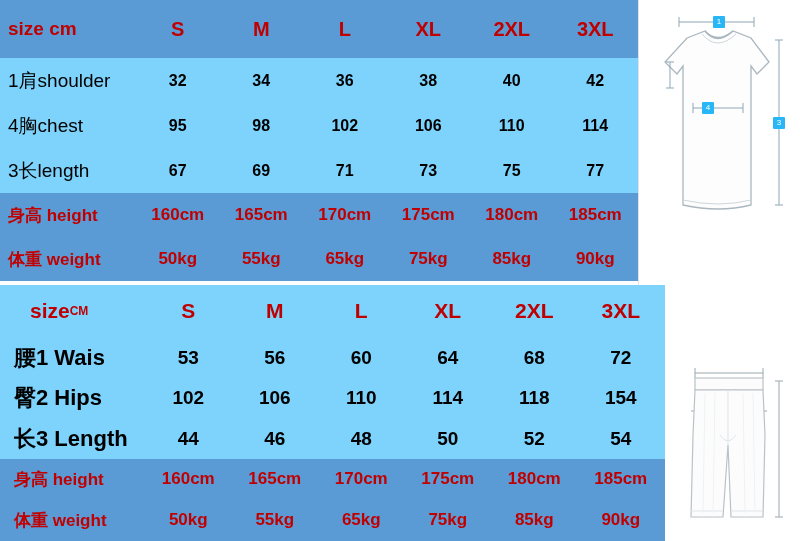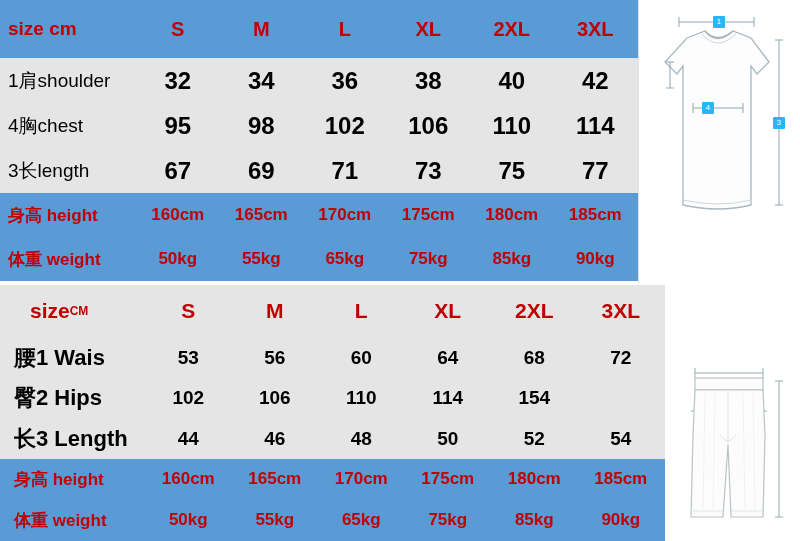--- a/index.html
+++ b/index.html
@@ -52,38 +52,38 @@
   .cell.lbl {
     justify-content: flex-start;
     padding-left: 8px;
   }
   .cell.val {
     justify-content: center;
   }
 
   
   .blue  { background: #5b9bd5; }
-  .green { background: #e5e5e5; }
+  .green { background: #7dd3fc; }
   .red-t { color: #c00000; }
   .blk-t { color: #000000; }
 
   
   .t-head { height: 58px; }
   .t-body { height: 45px; }
   .t-hw   { height: 44px; }
 
   
   .t-c0 { width: 136px; }
   .t-c  { width: 83.5px; }
 
   
   .t-head .lbl { font-size: 19px; font-weight: bold; }
   .t-head .val { font-size: 20px; font-weight: bold; }
   .t-body .lbl { font-size: 19px; }
-  .t-body .val { font-size: 24px; font-weight: bold; }
+  .t-body .val { font-size: 16px; font-weight: bold; }
   .t-hw .lbl   { font-size: 17px; font-weight: bold; }
   .t-hw .val   { font-size: 17px; font-weight: bold; }
 
   
   .b-head { height: 54px; }
   .b-body { height: 41px; }
   .b-hw   { height: 42px; }
 
   
   .b-c0 { width: 145px; }
@@ -233,20 +233,21 @@
       <div class="cell val b-c blk-t">68</div>
       <div class="cell val b-c blk-t">72</div>
     </div>
 
     <div class="row b-body green">
       <div class="cell lbl b-c0 blk-t">臀2 Hips</div>
       <div class="cell val b-c blk-t">102</div>
       <div class="cell val b-c blk-t">106</div>
       <div class="cell val b-c blk-t">110</div>
       <div class="cell val b-c blk-t">114</div>
+      <div class="cell val b-c blk-t">118</div>
       <div class="cell val b-c blk-t">154</div>
     </div>
 
     <div class="row b-body green">
       <div class="cell lbl b-c0 blk-t">长3 Length</div>
       <div class="cell val b-c blk-t">44</div>
       <div class="cell val b-c blk-t">46</div>
       <div class="cell val b-c blk-t">48</div>
       <div class="cell val b-c blk-t">50</div>
       <div class="cell val b-c blk-t">52</div>

